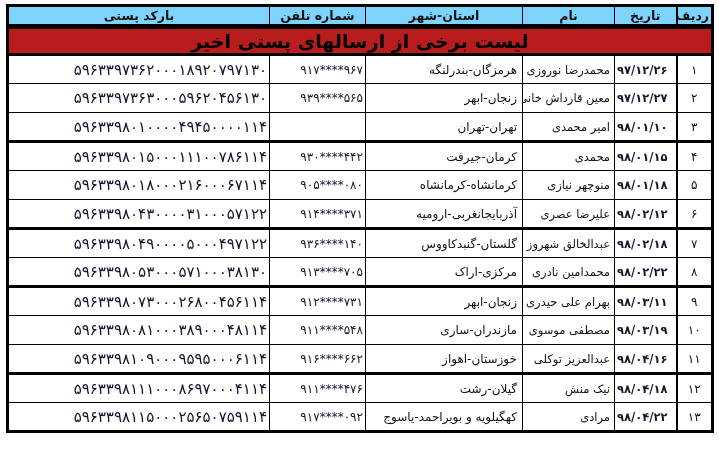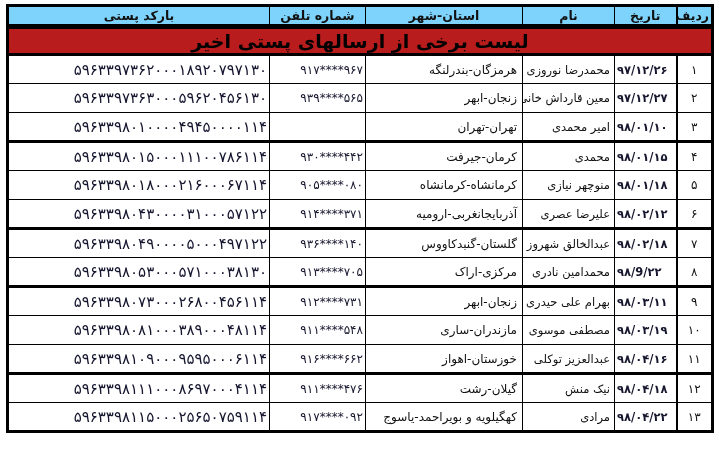--- a/index.html
+++ b/index.html
@@ -126,21 +126,21 @@
         <tr>
           <td class="col-row">۷</td>
           <td class="col-date">۹۸/۰۲/۱۸</td>
           <td class="col-name">عبدالخالق شهروز</td>
           <td class="col-city">گلستان-گنبدکاووس</td>
           <td class="col-phone">۹۳۶****۱۴۰</td>
           <td class="col-barcode">۵۹۶۳۳۹۸۰۴۹۰۰۰۰۵۰۰۰۴۹۷۱۲۲</td>
         </tr>
         <tr class="group-end">
           <td class="col-row">۸</td>
-          <td class="col-date">۹۸/9/۲۲</td>
+          <td class="col-date">۹۸/۰۲/۲۲</td>
           <td class="col-name">محمدامین نادری</td>
           <td class="col-city">مرکزی-اراک</td>
           <td class="col-phone">۹۱۳****۷۰۵</td>
           <td class="col-barcode">۵۹۶۳۳۹۸۰۵۳۰۰۰۵۷۱۰۰۰۳۸۱۳۰</td>
         </tr>
         <tr>
           <td class="col-row">۹</td>
           <td class="col-date">۹۸/۰۳/۱۱</td>
           <td class="col-name">بهرام علی حیدری</td>
           <td class="col-city">زنجان-ابهر</td>

